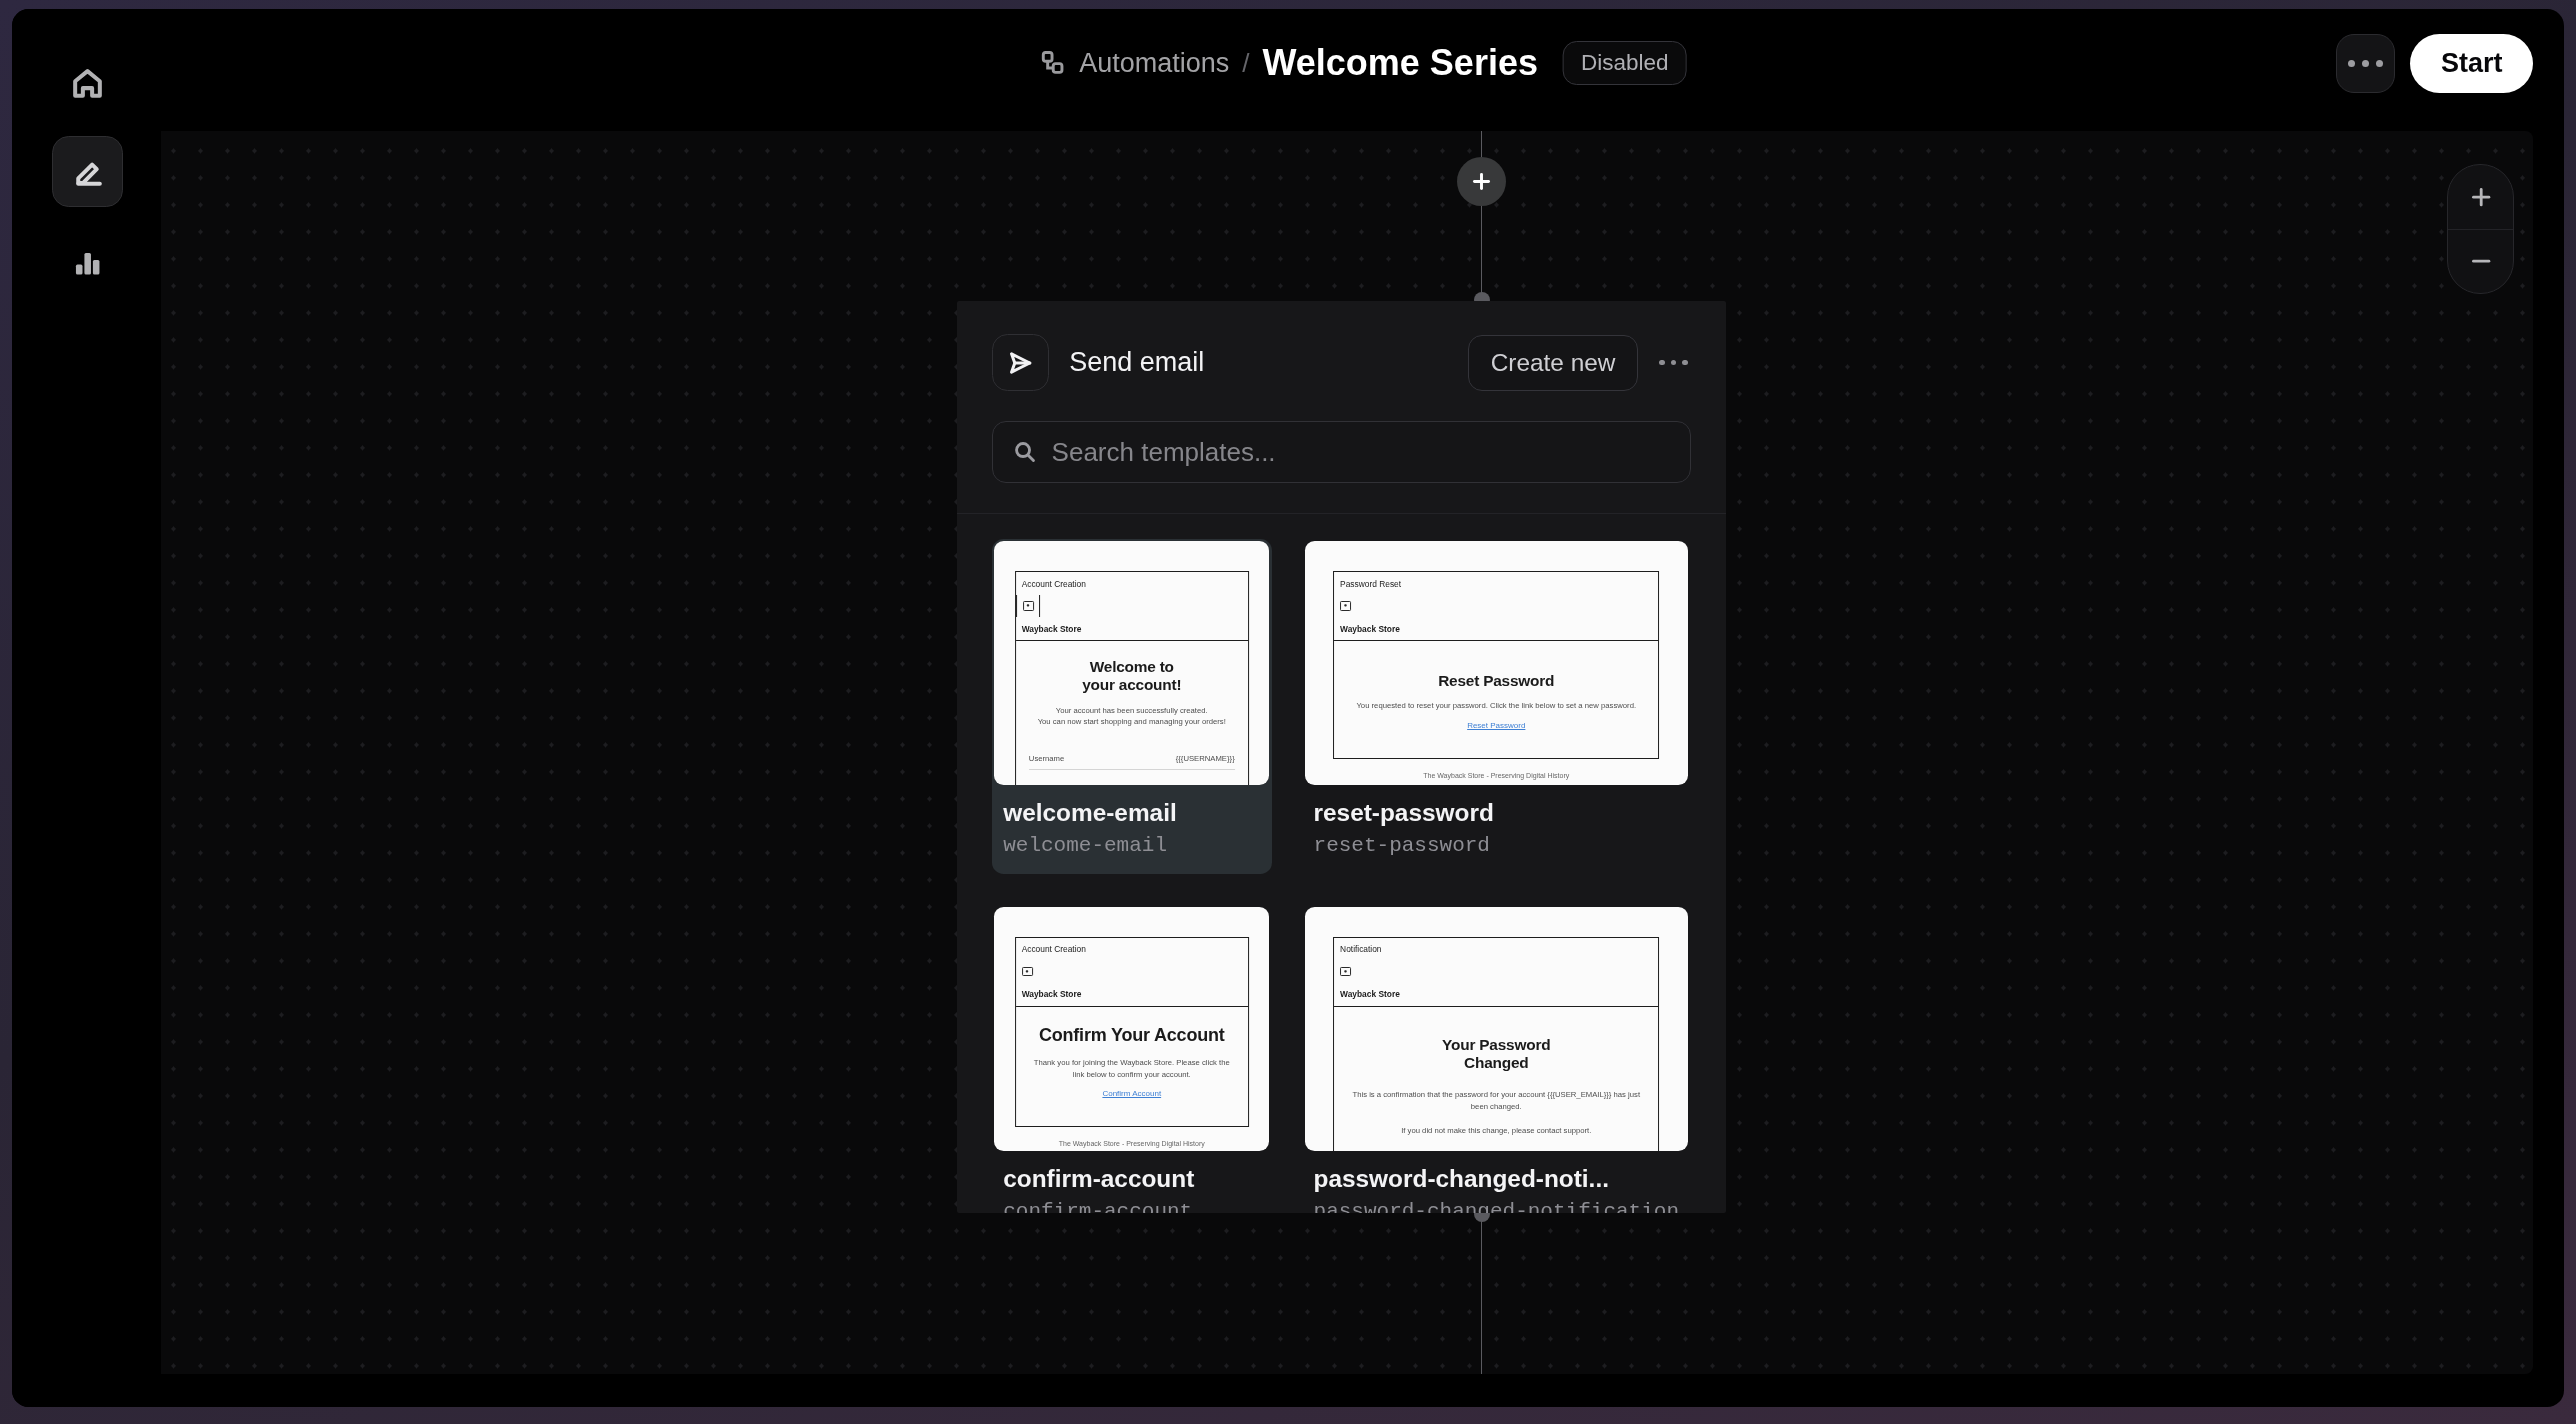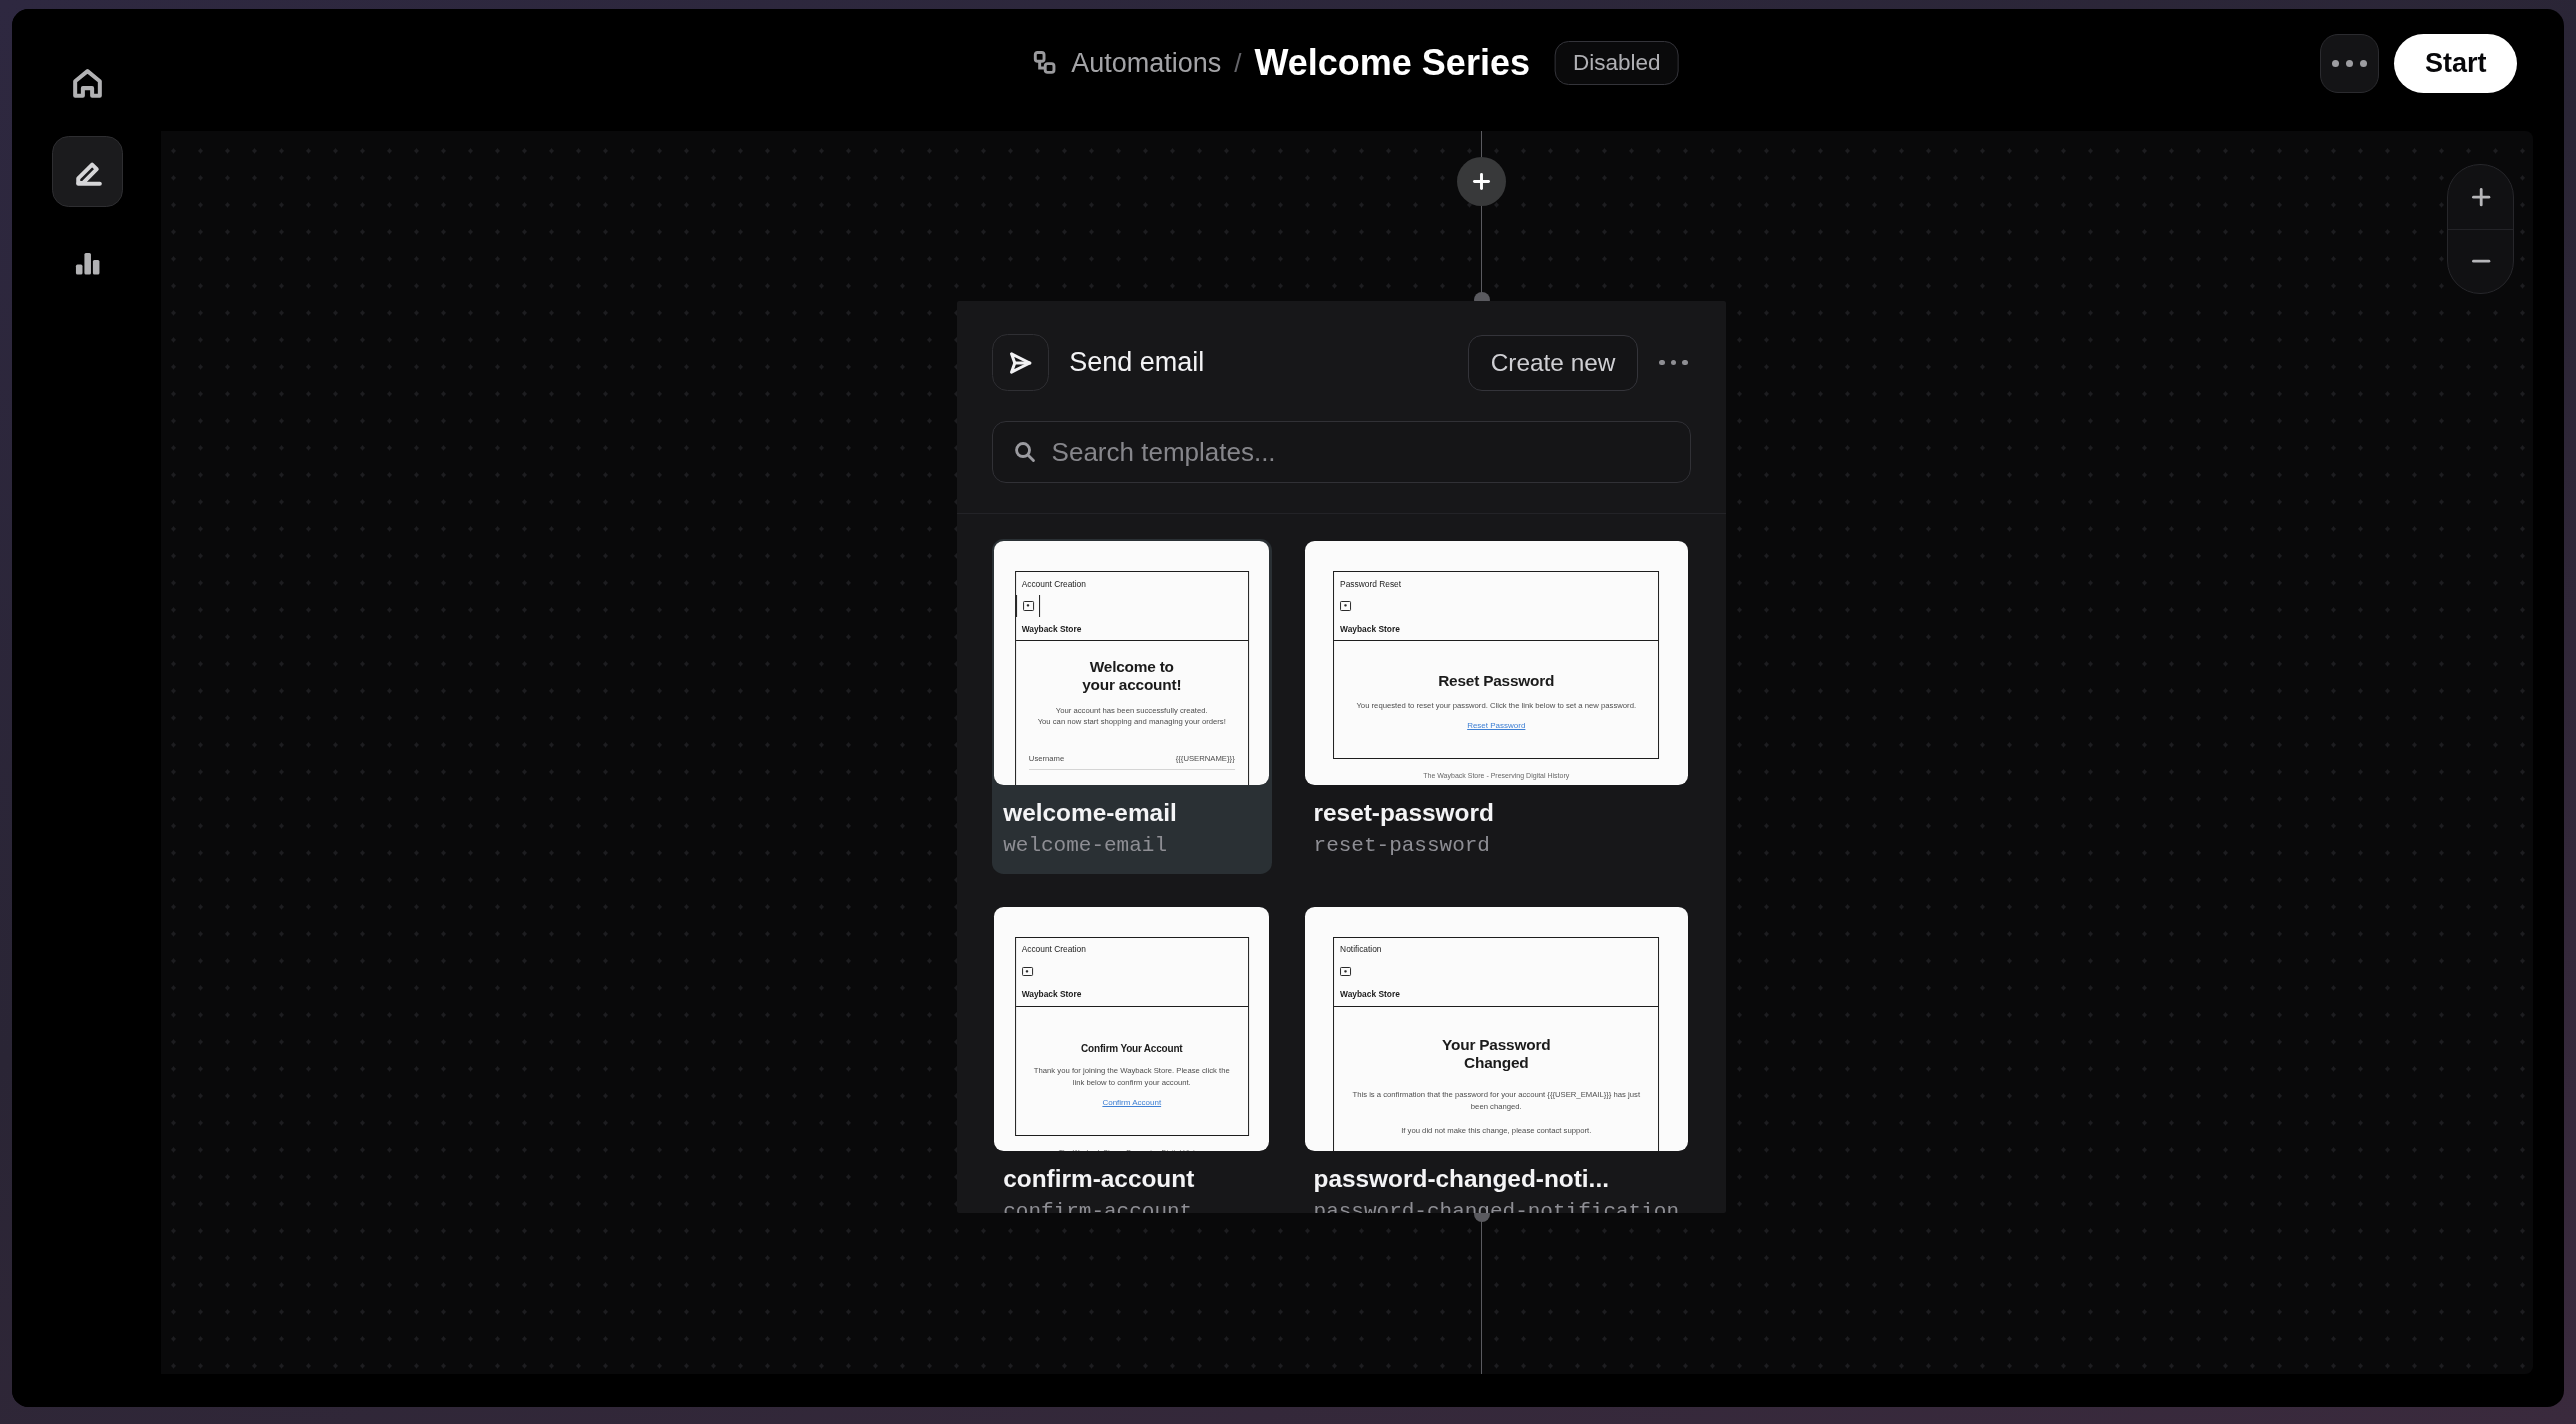--- a/index.html
+++ b/index.html
@@ -43,21 +43,21 @@
   .rail-btn svg * { stroke: #b2b2b4; stroke-width: 5.2; fill: none;
     stroke-linecap: round; stroke-linejoin: round; }
   #rail-home { top: 39px; }
   #rail-edit { top: 127px; background: #1b1b1d; border: 1.3px solid #2e2e31; }
   #rail-edit svg * { stroke: #d6d6d8; }
   #rail-stats { top: 217px; }
   #rail-stats svg * { stroke: none; fill: #b2b2b4; }
 
   
   #topbar {
-    position: absolute; left: 149px; right: 16px; top: 0;
+    position: absolute; left: 149px; right: 0; top: 0;
     height: 108px;
     display: flex; align-items: center;
     z-index: 40;
   }
   #breadcrumb {
     position: absolute; left: 50%; transform: translateX(-50%);
     display: flex; align-items: center; gap: 13px; white-space: nowrap;
   }
   #flow-icon { width: 28px; height: 28px; }
   #flow-icon * { stroke: #9a9a9d; stroke-width: 5; fill: none; }
@@ -441,21 +441,21 @@
             <div class="mini noborders">
               <div class="mini-doc">
                 <div class="mini-head">
                   <div class="mh-l">Account Creation</div>
                   <div class="mh-c">
                         <span class="mini-logo">●</span>
                       </div>
                   <div class="mh-r">Wayback Store</div>
                 </div>
                 <div class="mini-body" style="padding-bottom:28px">
-                  <div class="mini-h1" style="margin-top:20px;font-size:10px">Confirm Your Account</div>
+                  <div class="mini-h1" style="margin-top:2px;font-size:18px">Confirm Your Account</div>
                   <div class="mini-p">Thank you for joining the Wayback Store. Please click the link below to confirm your account.</div>
                   <div class="mini-link">Confirm Account</div>
                 </div>
               </div>
               <div class="mini-foot">The Wayback Store - Preserving Digital History</div>
             </div>
           </div>
           <div class="card-name">confirm-account</div>
           <div class="card-slug">confirm-account</div>
         </div>

